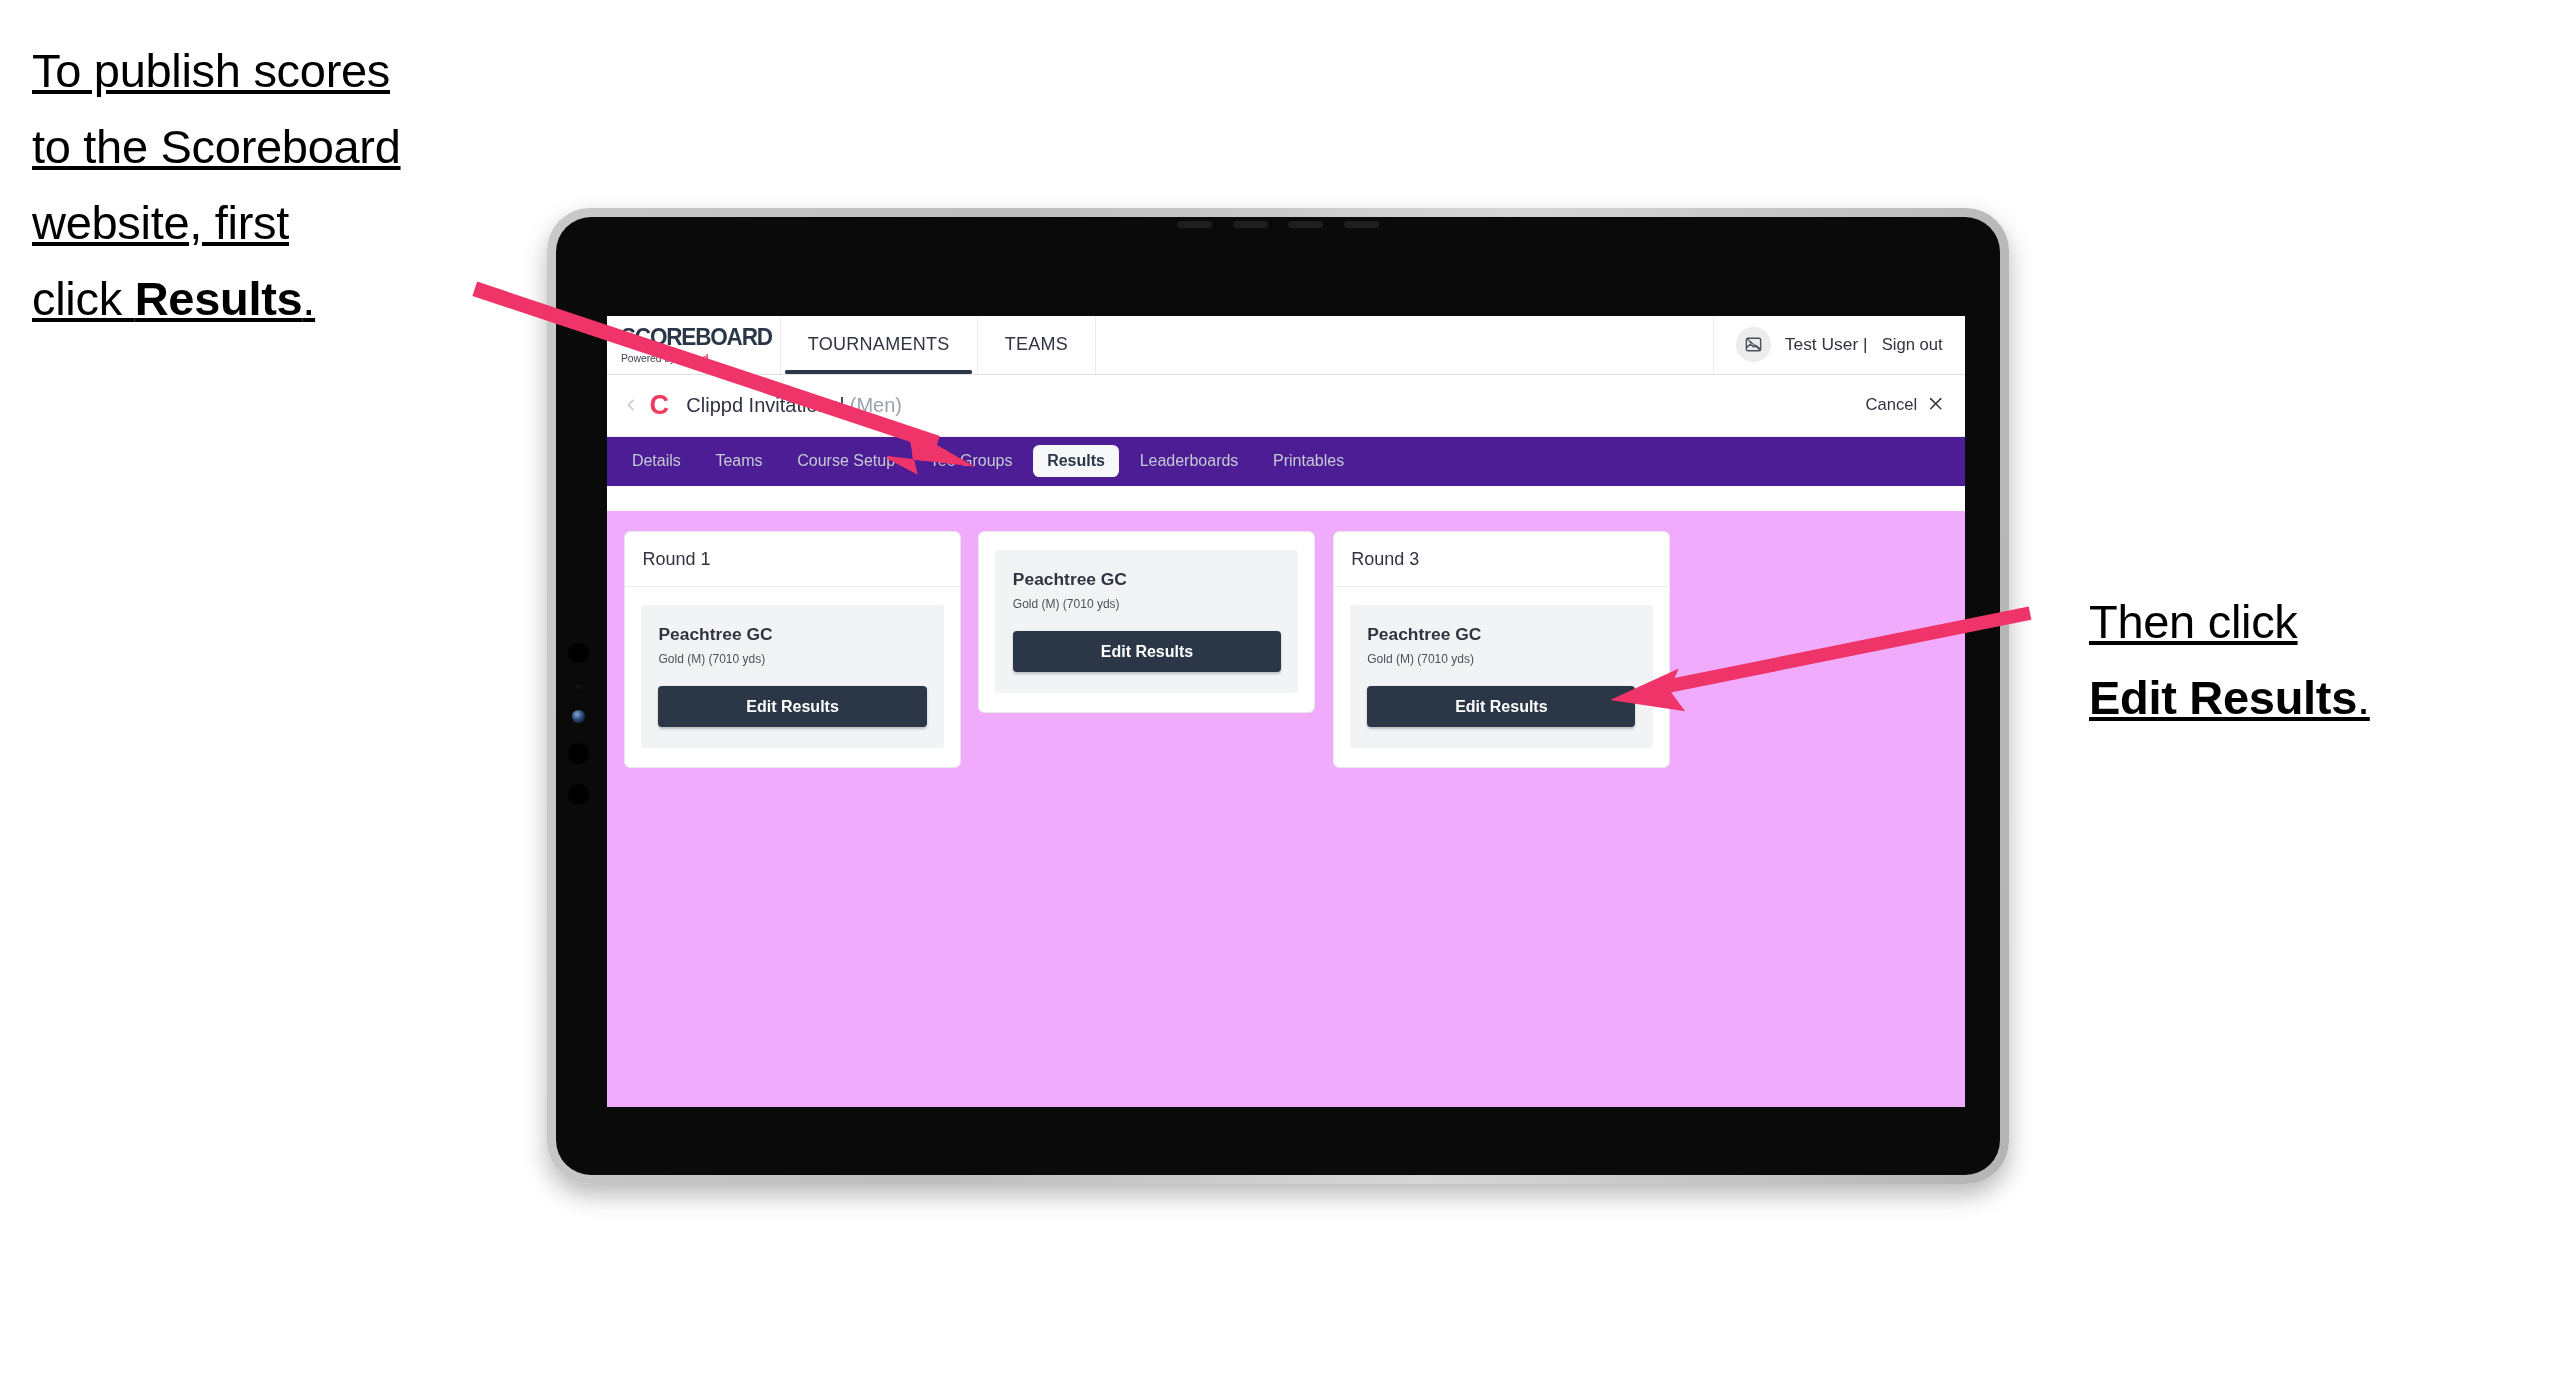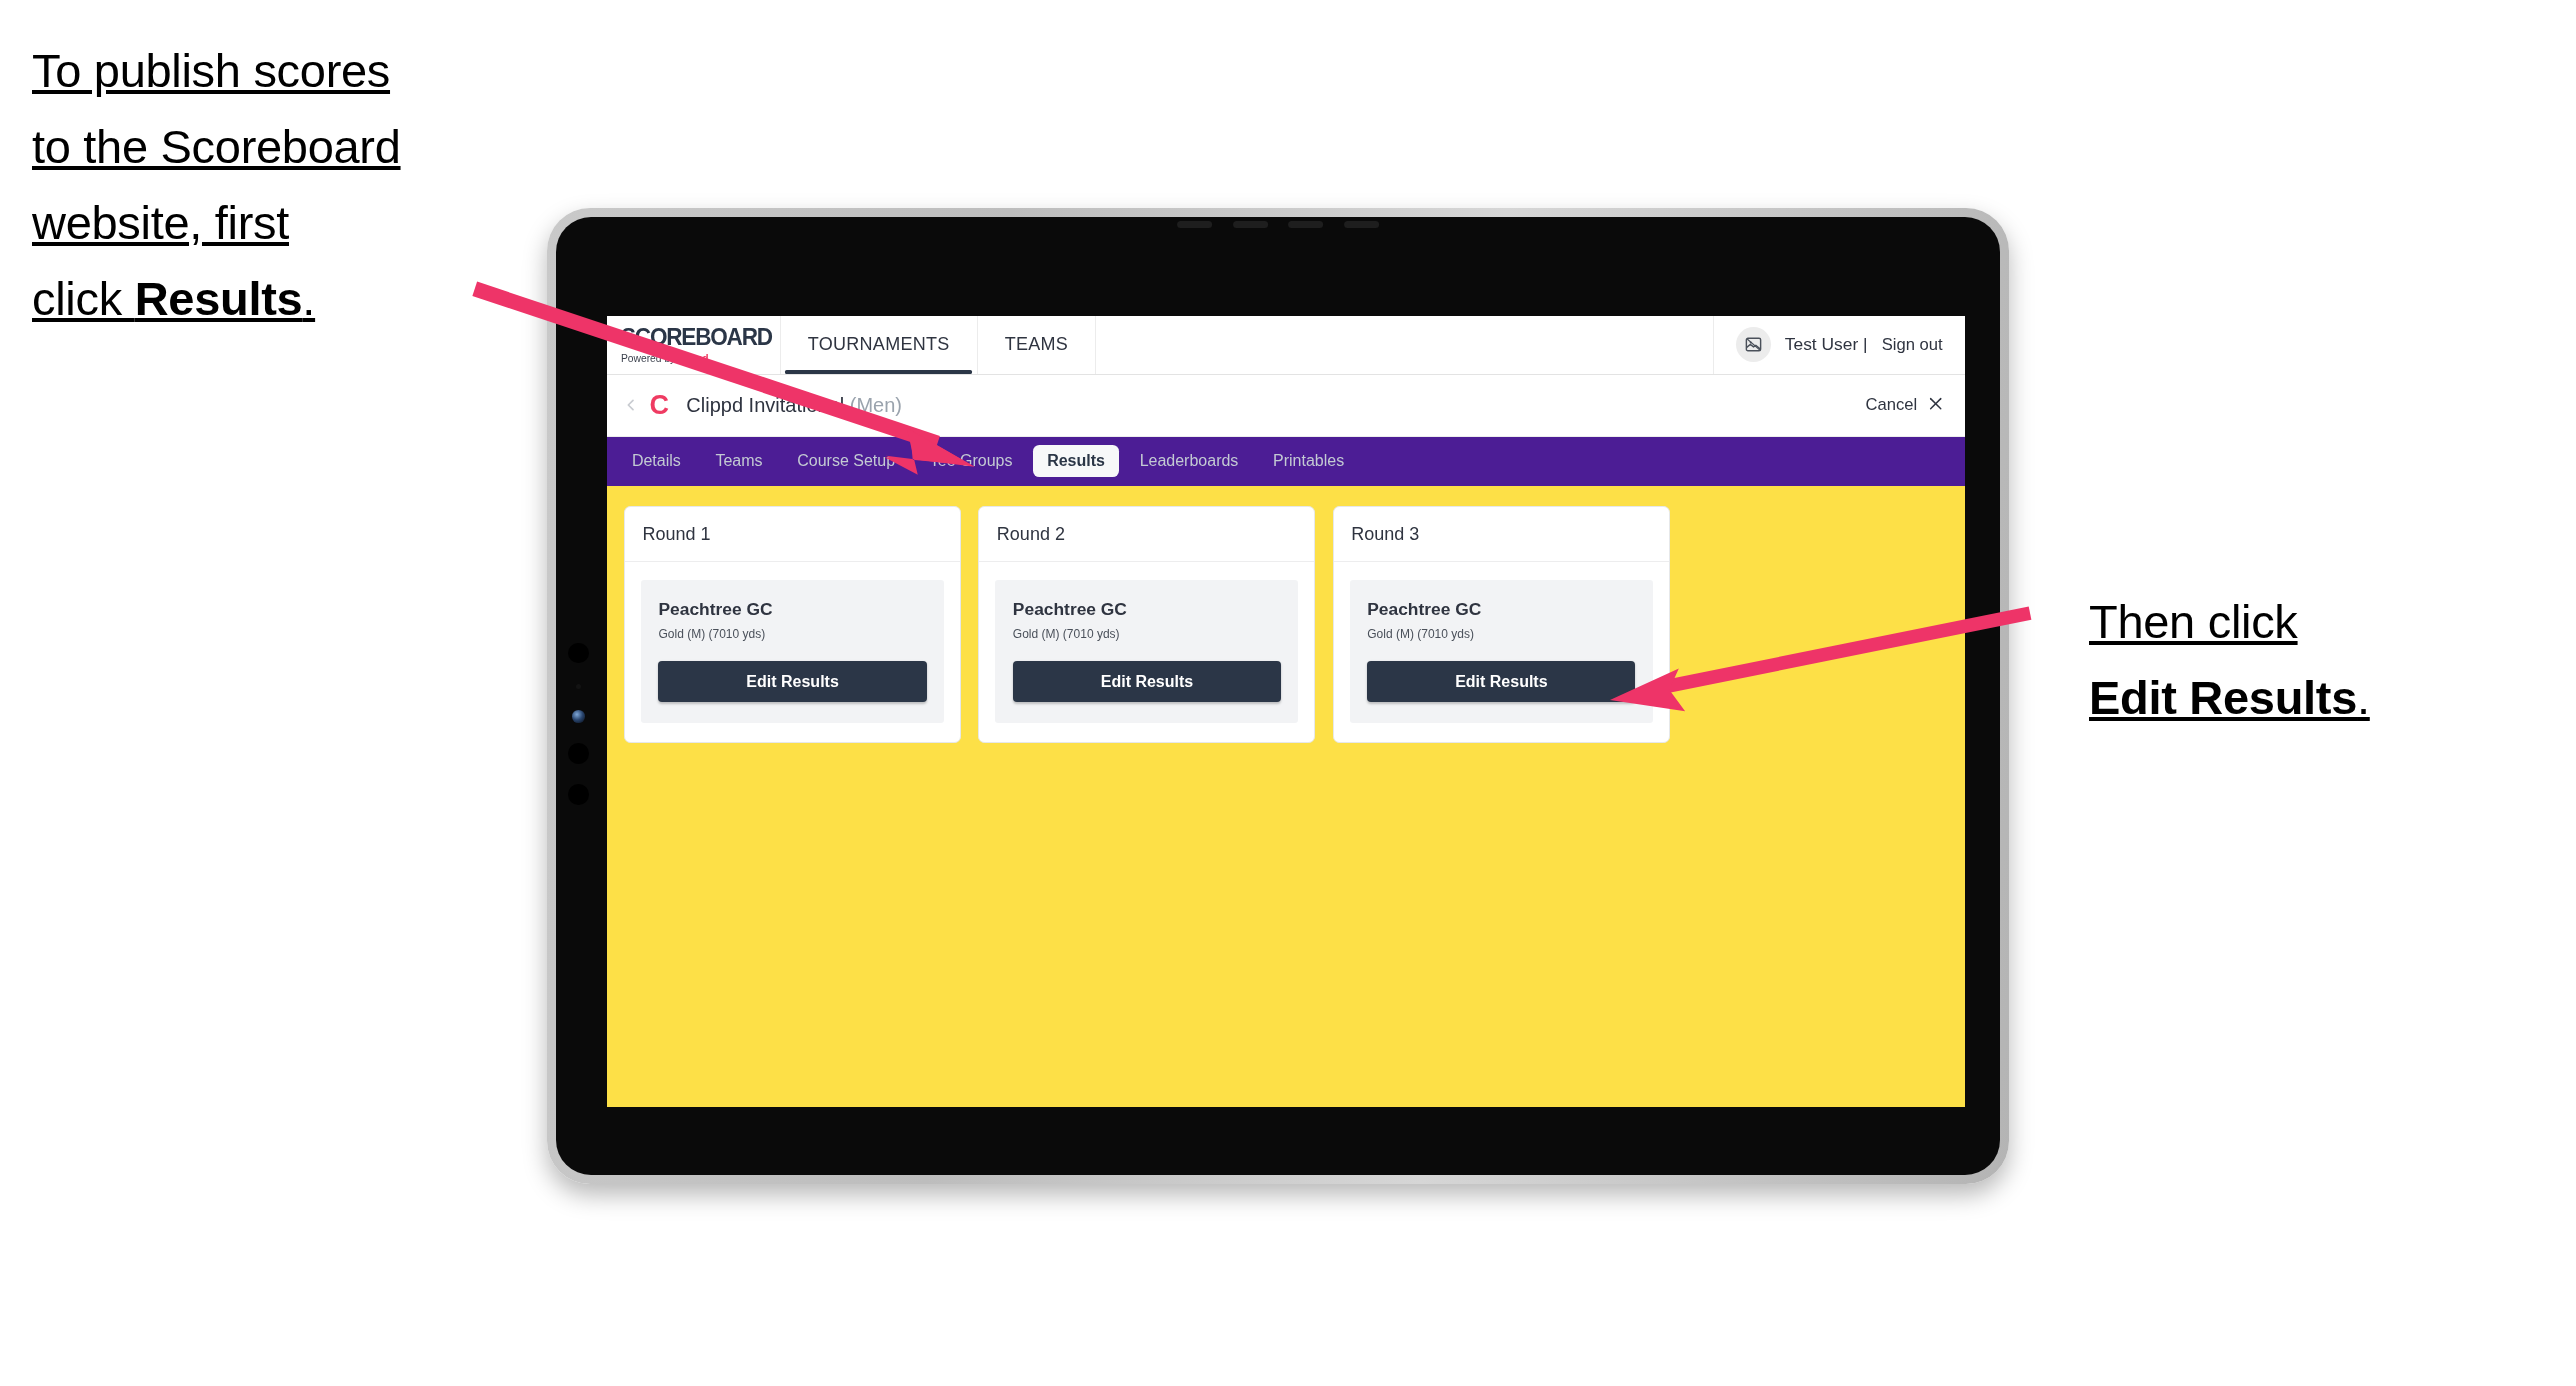--- a/index.html
+++ b/index.html
@@ -144,21 +144,21 @@
   #subnav {
     height: 49px; background: #4c1d95;
     display: flex; align-items: center; gap: 6.3px; padding: 0 11px;
   }
   .subnav-tab {
     font-size: 16px; color: #c3cad3; padding: 7.1px 14.2px; border-radius: 6.3px; cursor: pointer; white-space: nowrap;
   }
   .subnav-tab.active { background: #f7f8f9; color: #2b3647; font-weight: 700; }
 
   
-  #content { padding: 20.6px 17.4px; background: #fde047; height: calc(100% - 170px); }
+  #content { padding: 20.6px 17.4px; background: #f0abfc; height: calc(100% - 170px); margin-top: 25px; }
   #rounds-row { display: flex; gap: 17.4px; align-items: flex-start; }
 
   .round-card {
     width: 337px; background: #ffffff;
     border: 0.8px solid #e6e8ea; border-radius: 6.3px; overflow: hidden;
   }
   .round-header {
     height: 55px; display: flex; align-items: center; padding: 0 17.4px;
     border-bottom: 0.8px solid #ededee;
     font-size: 18px; color: #2f3440;
@@ -275,21 +275,20 @@
               <div class="round-body">
                 <div class="course-panel">
                   <div class="course-name">Peachtree GC</div>
                   <div class="course-tee">Gold (M) (7010 yds)</div>
                   <button class="edit-results-btn">Edit Results</button>
                 </div>
               </div>
             </div>
 
             <div class="round-card">
-              <div class="round-header">Round 2</div>
               <div class="round-body">
                 <div class="course-panel">
                   <div class="course-name">Peachtree GC</div>
                   <div class="course-tee">Gold (M) (7010 yds)</div>
                   <button class="edit-results-btn">Edit Results</button>
                 </div>
               </div>
             </div>
 
             <div class="round-card">

